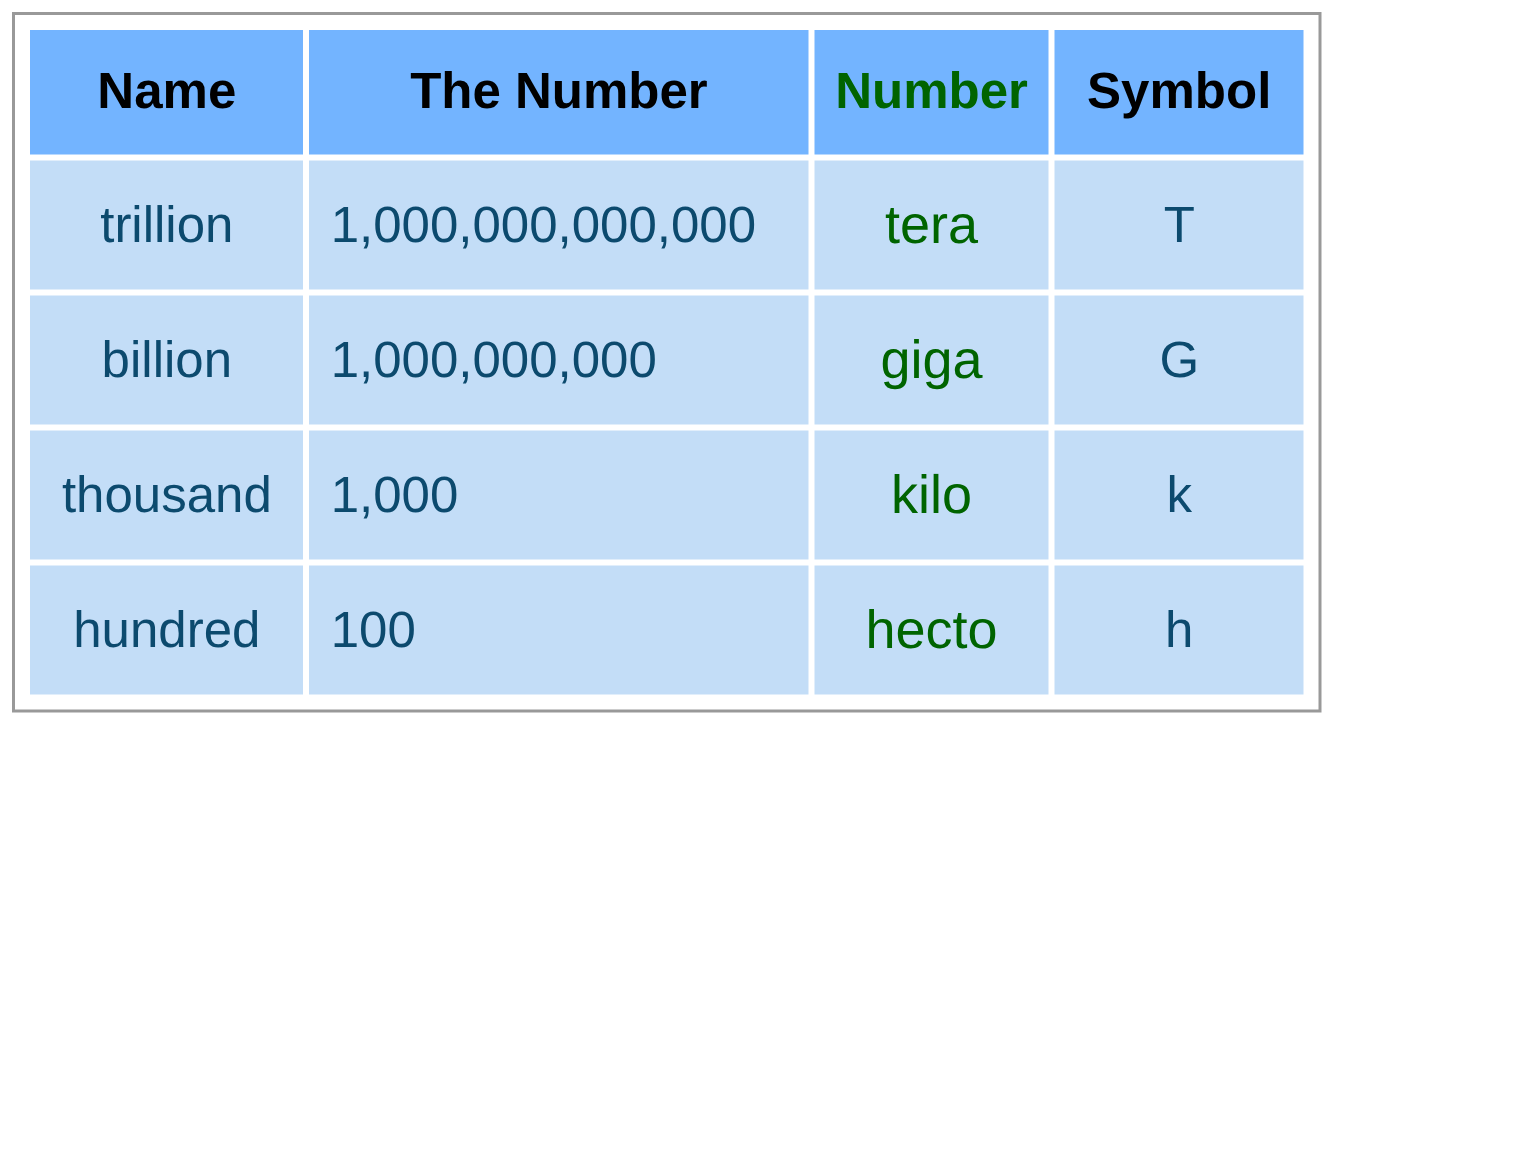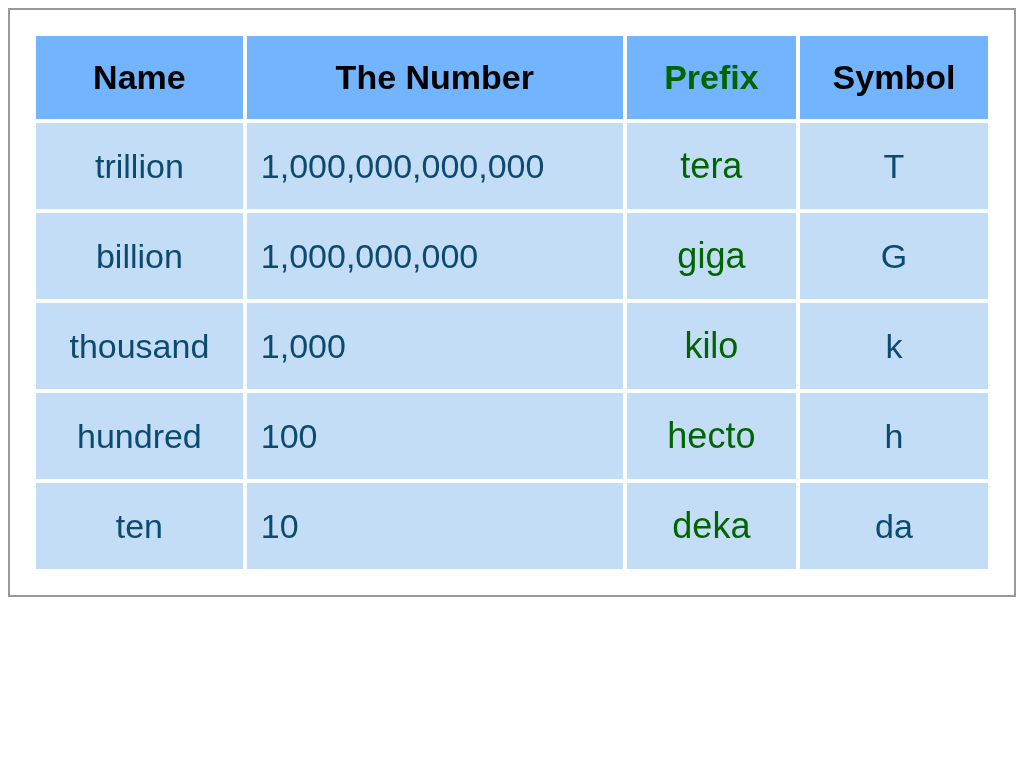--- a/index.html
+++ b/index.html
@@ -7,23 +7,23 @@
       margin: 0;
       padding: 0;
     }
     body {
       font-family: Arial, Helvetica, sans-serif;
       background: #ffffff;
       padding: 8px;
     }
     .table-container {
       border: 2px solid #999999;
-      padding: 22px;
+      padding: 6px;
       background: #ffffff;
-      width: 1008px;
+      width: 873px;
     }
     table {
       border-collapse: separate;
       border-spacing: 4px;
       width: 100%;
       background: #ffffff;
     }
     th, td {
       padding: 22px 14px;
       font-size: 34px;
@@ -79,21 +79,21 @@
     <colgroup>
       <col class="col-name">
       <col class="col-number">
       <col class="col-prefix">
       <col class="col-symbol">
     </colgroup>
     <thead>
       <tr>
         <th>Name</th>
         <th>The Number</th>
-        <th class="prefix-header">Prefix</th>
+        <th class="prefix-header">Number</th>
         <th>Symbol</th>
       </tr>
     </thead>
     <tbody>
       <tr>
         <td class="name-cell">trillion</td>
         <td class="number-cell">1,000,000,000,000</td>
         <td class="prefix-cell">tera</td>
         <td class="symbol-cell">T</td>
       </tr>
@@ -108,21 +108,15 @@
         <td class="number-cell">1,000</td>
         <td class="prefix-cell">kilo</td>
         <td class="symbol-cell">k</td>
       </tr>
       <tr>
         <td class="name-cell">hundred</td>
         <td class="number-cell">100</td>
         <td class="prefix-cell">hecto</td>
         <td class="symbol-cell">h</td>
       </tr>
-      <tr>
-        <td class="name-cell">ten</td>
-        <td class="number-cell">10</td>
-        <td class="prefix-cell">deka</td>
-        <td class="symbol-cell">da</td>
-      </tr>
     </tbody>
   </table>
 </div>
 
 </body></html>

